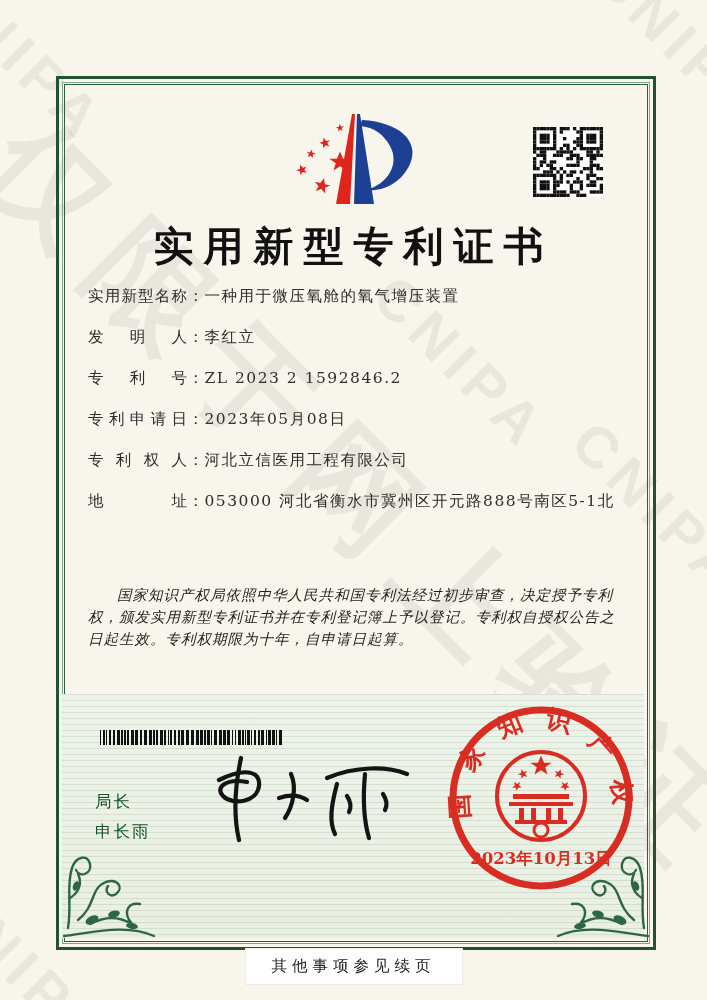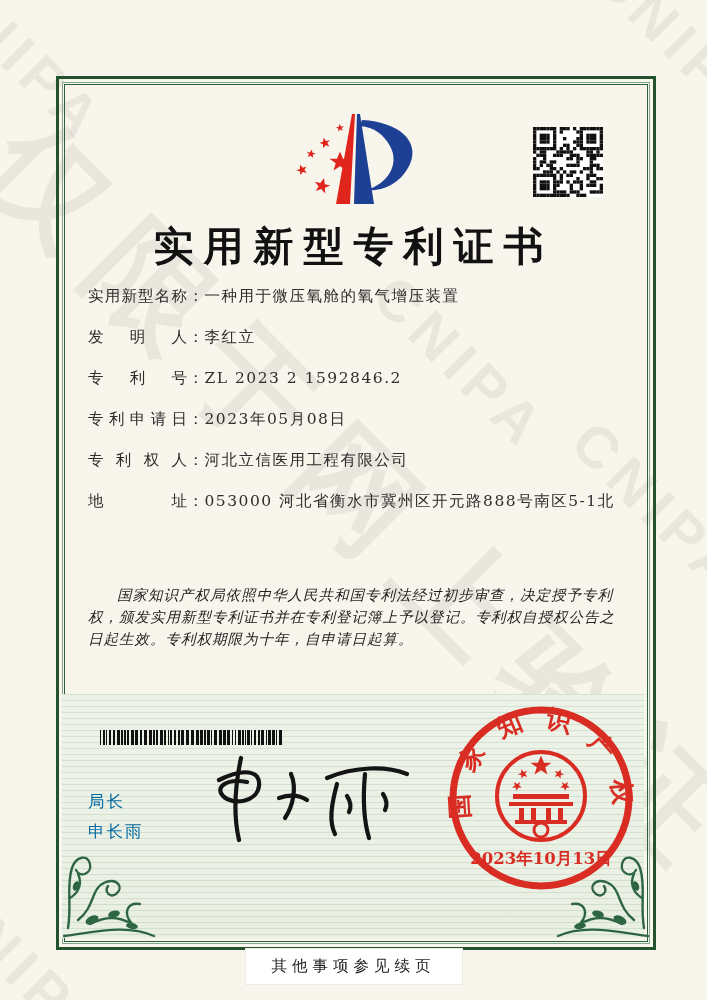--- a/index.html
+++ b/index.html
@@ -46,22 +46,22 @@
   .legal{position:absolute;left:88px;top:584px;width:532px;font-size:14.5px;line-height:1.52;
          color:#222;font-style:italic;letter-spacing:1px;}
   .legal p{margin:0 0 7px 0;text-indent:2em;}
 
   
   .barcode{position:absolute;left:100px;top:730px;width:184px;height:15px;font-size:0;}
   .barcode i{display:inline-block;height:100%;background:#111;}
   .barcode s{display:inline-block;height:100%;}
 
   
-  .signer{position:absolute;left:88px;top:786px;font-family:"Liberation Sans","DejaVu Sans",sans-serif;
-          font-size:16.5px;color:#0369a1;line-height:30px;letter-spacing:2px;}
+  .signer{position:absolute;left:95px;top:786px;font-family:"Liberation Sans","DejaVu Sans",sans-serif;
+          font-size:16.5px;color:#14532d;line-height:30px;letter-spacing:2px;}
   .signature{position:absolute;left:195px;top:748px;width:220px;height:100px;}
 
   
   .seal{position:absolute;left:441px;top:698px;width:200px;height:200px;opacity:.96;}
 
   
   .page-no{position:absolute;left:0;right:0;top:913px;text-align:center;font-size:13px;
            letter-spacing:3px;color:#333;}
   .note-box{position:absolute;left:50%;top:948px;transform:translateX(-50%);
             background:#fff;border:1px solid #eceae2;padding:7px 26px;font-size:15.5px;

